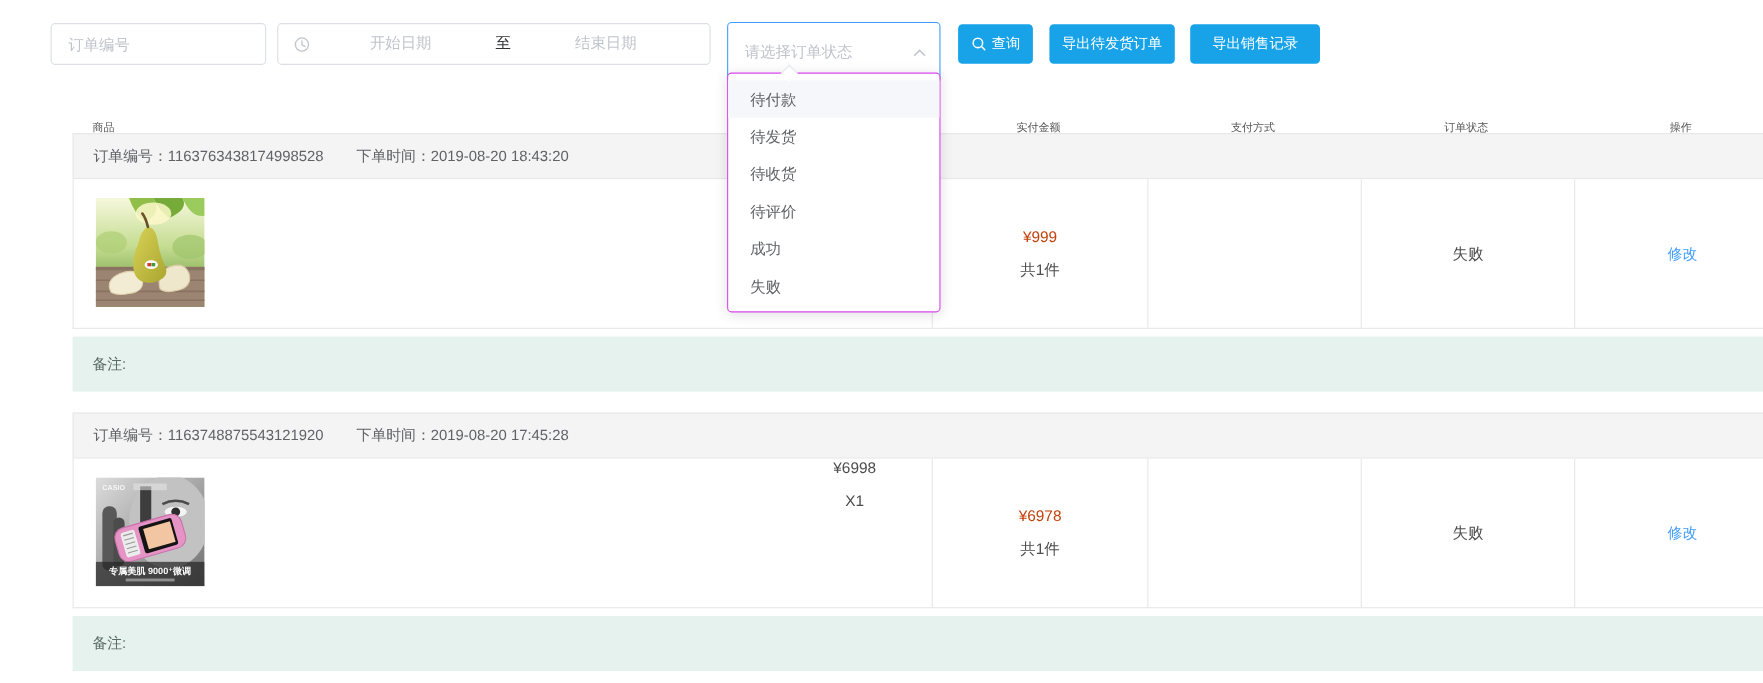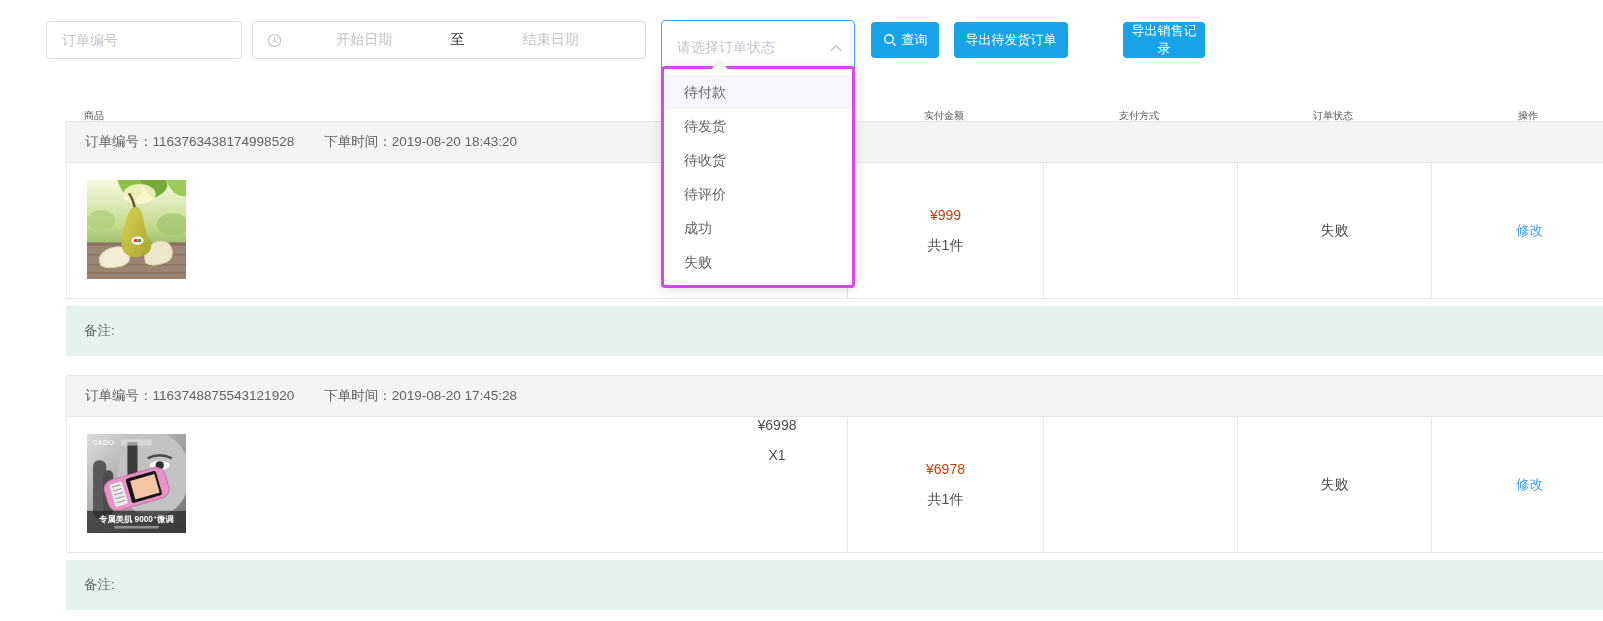--- a/index.html
+++ b/index.html
@@ -18,25 +18,25 @@
   .date-range .sep{color:#303133;padding:0 6px;}
   .icon-clock{flex:0 0 15px;margin-right:2px;}
   .select{position:absolute;left:625px;top:20px;width:194px;height:56px;box-sizing:border-box;
     border:1px solid #409eff;border-radius:4px;display:flex;align-items:center;padding:0 12px 0 15px;
     font-size:14px;cursor:pointer;background:#fff;}
   .select .ph{color:#c0c4cc;flex:1;}
   .btn{position:absolute;top:22px;height:36px;border:none;border-radius:4px;background:#18a3e8;color:#fff;
     font-size:13px;font-family:inherit;display:flex;align-items:center;justify-content:center;gap:5px;cursor:pointer;}
   .btn-search{left:835px;width:68px;}
   .btn-export1{left:918px;width:114px;}
-  .btn-export2{left:1087px;width:82px;}
+  .btn-export2{left:1046px;width:118px;}
 
   
   .dropdown{position:absolute;left:625px;top:66px;width:194px;box-sizing:border-box;background:#fff;
-    border:3px solid #d946ef;border-radius:4px;box-shadow:0 2px 12px rgba(0,0,0,.12);z-index:20;padding:6px 0;}
+    border:1px solid #d946ef;border-radius:4px;box-shadow:0 2px 12px rgba(0,0,0,.12);z-index:20;padding:6px 0;}
   .dropdown .arrow{position:absolute;top:-6px;left:50px;width:10px;height:10px;background:#fff;
     border-left:1px solid #e4e7ed;border-top:1px solid #e4e7ed;transform:rotate(45deg);}
   .dd-item{height:34px;line-height:34px;padding:0 20px;font-size:14px;color:#606266;cursor:pointer;}
   .dd-item.hl{background:#f5f7fa;}
 
   
   .thead{position:absolute;left:30px;top:94px;width:1560px;height:43px;font-size:10px;color:#555;}
   .th{position:absolute;top:0;height:43px;display:flex;align-items:center;}
   .th-product{left:18px;}
   .th-c{justify-content:center;text-align:center;}

